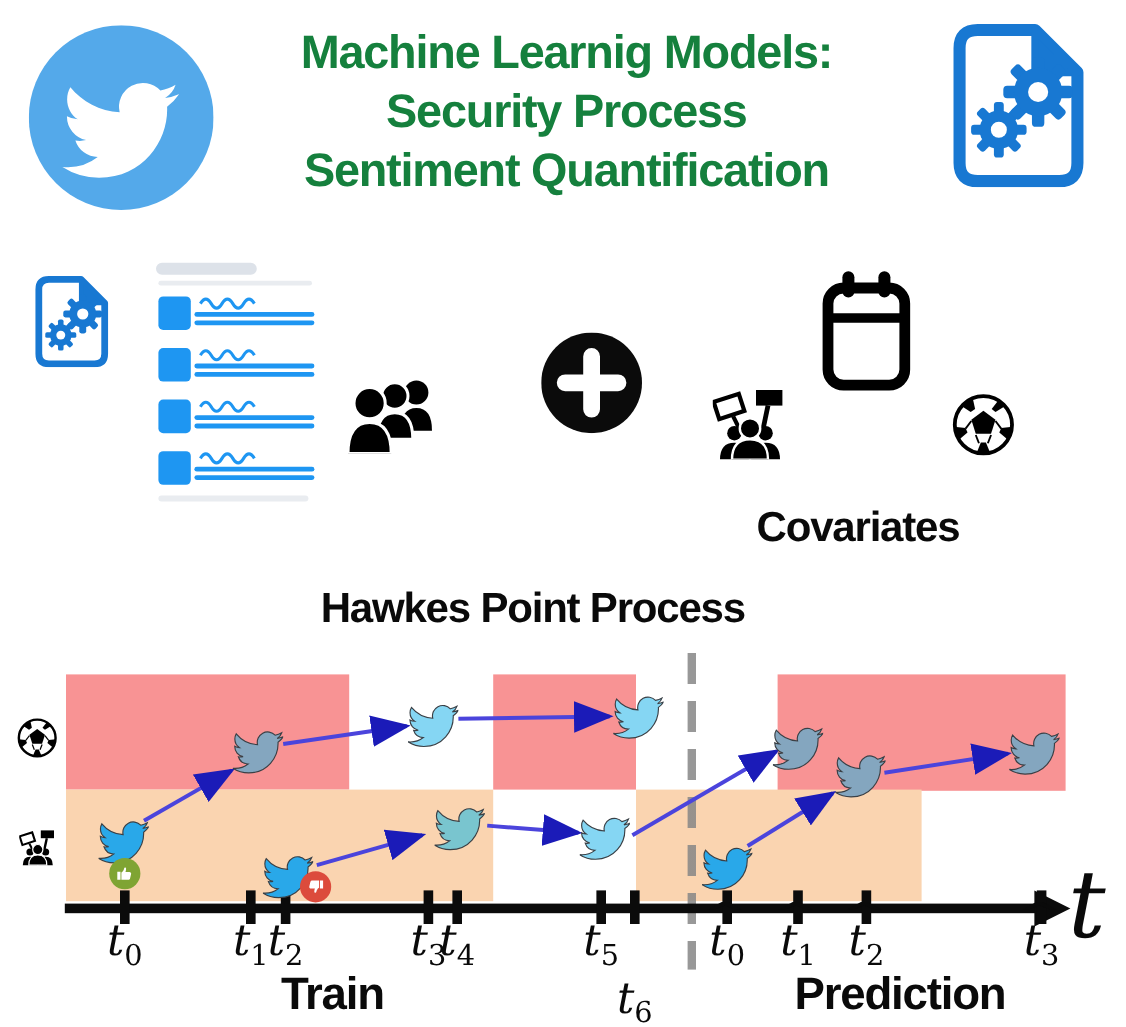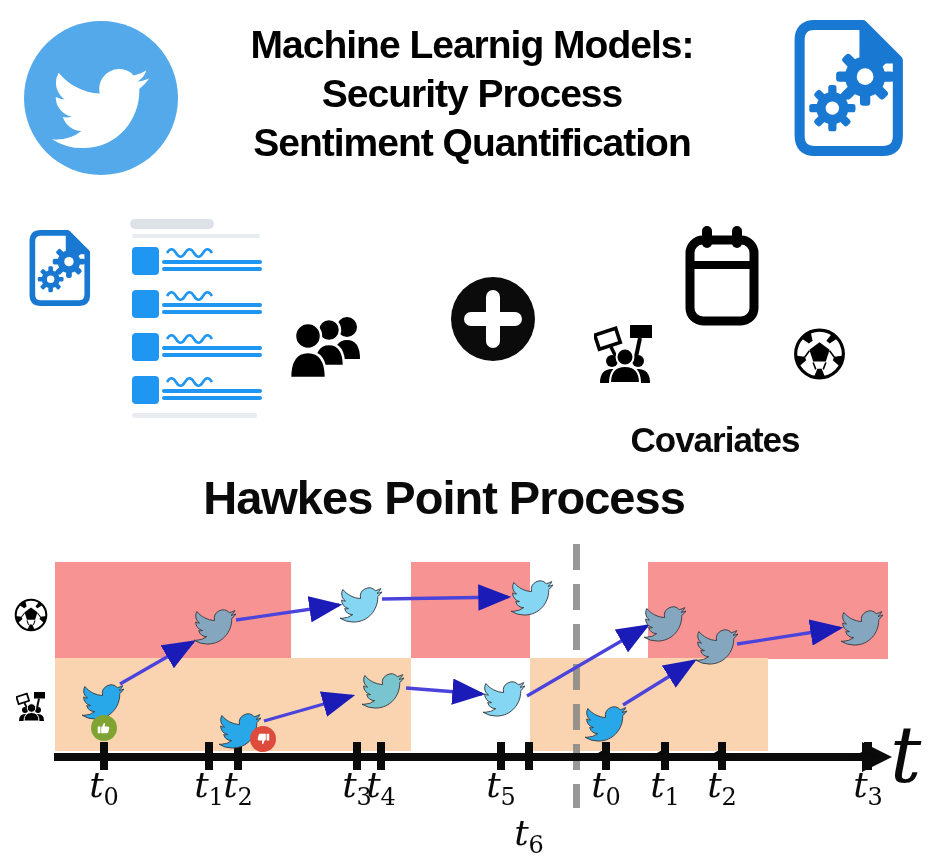--- a/index.html
+++ b/index.html
@@ -1,21 +1,21 @@
 <!DOCTYPE html>
 <html><head>
 <meta charset="utf-8">
 <style>
   html,body{margin:0;padding:0;background:#fff;}
   .page{position:relative;width:938px;height:856px;background:#fff;overflow:hidden;
         font-family:"Liberation Sans",sans-serif;}
   .abs{position:absolute;}
   .blabel{position:absolute;font-weight:bold;color:#0a0a0a;text-align:center;letter-spacing:-1px;}
   .title{position:absolute;left:172px;top:20px;width:600px;text-align:center;
-         font-size:39px;line-height:49px;font-weight:bold;color:#000000;letter-spacing:-1px;}
+         font-size:39px;line-height:49px;font-weight:bold;color:#15803d;letter-spacing:-1px;}
   .title span{display:block;}
   #chart-layer{position:absolute;left:0;top:0;width:860px;height:856px;}
   .block{position:absolute;z-index:1;}
   .divider{position:absolute;z-index:2;
            background:repeating-linear-gradient(to bottom, rgba(134,134,134,.85) 0 26px, rgba(0,0,0,0) 26px 40px);}
   .axis-line{position:absolute;left:54px;top:753px;width:818px;height:8px;background:#0b0b0b;z-index:2;}
   .axis-arrow{position:absolute;left:862px;top:742px;width:0;height:0;z-index:2;
               border-left:30px solid #0b0b0b;border-top:15px solid transparent;border-bottom:15px solid transparent;}
   .axis-t{position:absolute;left:890px;top:710px;font:italic 78px "DejaVu Serif",serif;color:#0a0a0a;z-index:3;}
   .tick{position:absolute;width:8px;height:28px;background:#0b0b0b;top:742px;z-index:3;}
@@ -182,21 +182,21 @@
       <rect x="47" y="1" width="10" height="22" rx="5" fill="#000"></rect>
     </svg>
   </div>
   <div class="abs" style="left:793px;top:326px;">
     <svg width="53" height="56" viewBox="0 0 100 100">
         <use href="#soccerG"></use>
       </svg>
   </div>
   <div class="blabel" style="left:565px;top:420px;width:300px;font-size:35px;">Covariates</div>
 
-  <div class="blabel" style="left:144px;top:470px;width:600px;font-size:47px;">Hawkes Point Process</div>
+  <div class="blabel" style="left:144px;top:487px;width:600px;font-size:35px;">Hawkes Point Process</div>
 
   <div id="chart-layer">
       <div class="block" style="left: 55px; top: 562px; width: 236px; height: 96px; background: rgb(248, 147, 148);"></div>
       <div class="block" style="left: 411px; top: 562px; width: 119px; height: 96px; background: rgb(248, 147, 148);"></div>
       <div class="block" style="left: 648px; top: 562px; width: 240px; height: 97px; background: rgb(248, 147, 148);"></div>
       <div class="block" style="left: 55px; top: 658px; width: 356px; height: 93px; background: rgb(250, 212, 176);"></div>
       <div class="block" style="left: 530px; top: 658px; width: 238px; height: 93px; background: rgb(250, 212, 176);"></div>
       <div class="divider" style="left: 573px; top: 544px; width: 7px; height: 264px;"></div>
       <div class="tick" style="left: 100px;"></div>
       <div class="tick-label" style="left: 104px;"><span class="tb">t</span><sub>0</sub></div>
@@ -288,14 +288,16 @@
   <div class="abs" style="left:16px;top:689px;z-index:3;">
     <svg width="32" height="34" viewBox="0 0 64 60">
         <use href="#protestG"></use>
       </svg>
   </div>
 
   <div class="axis-line"></div>
   <div class="axis-arrow"></div>
   <div class="axis-t">t</div>
 
+  <div class="blabel" style="left:177px;top:808px;width:200px;font-size:38px;">Train</div>
+  <div class="blabel" style="left:610px;top:808px;width:280px;font-size:38px;">Prediction</div>
 
 </div>
 
 </body></html>

